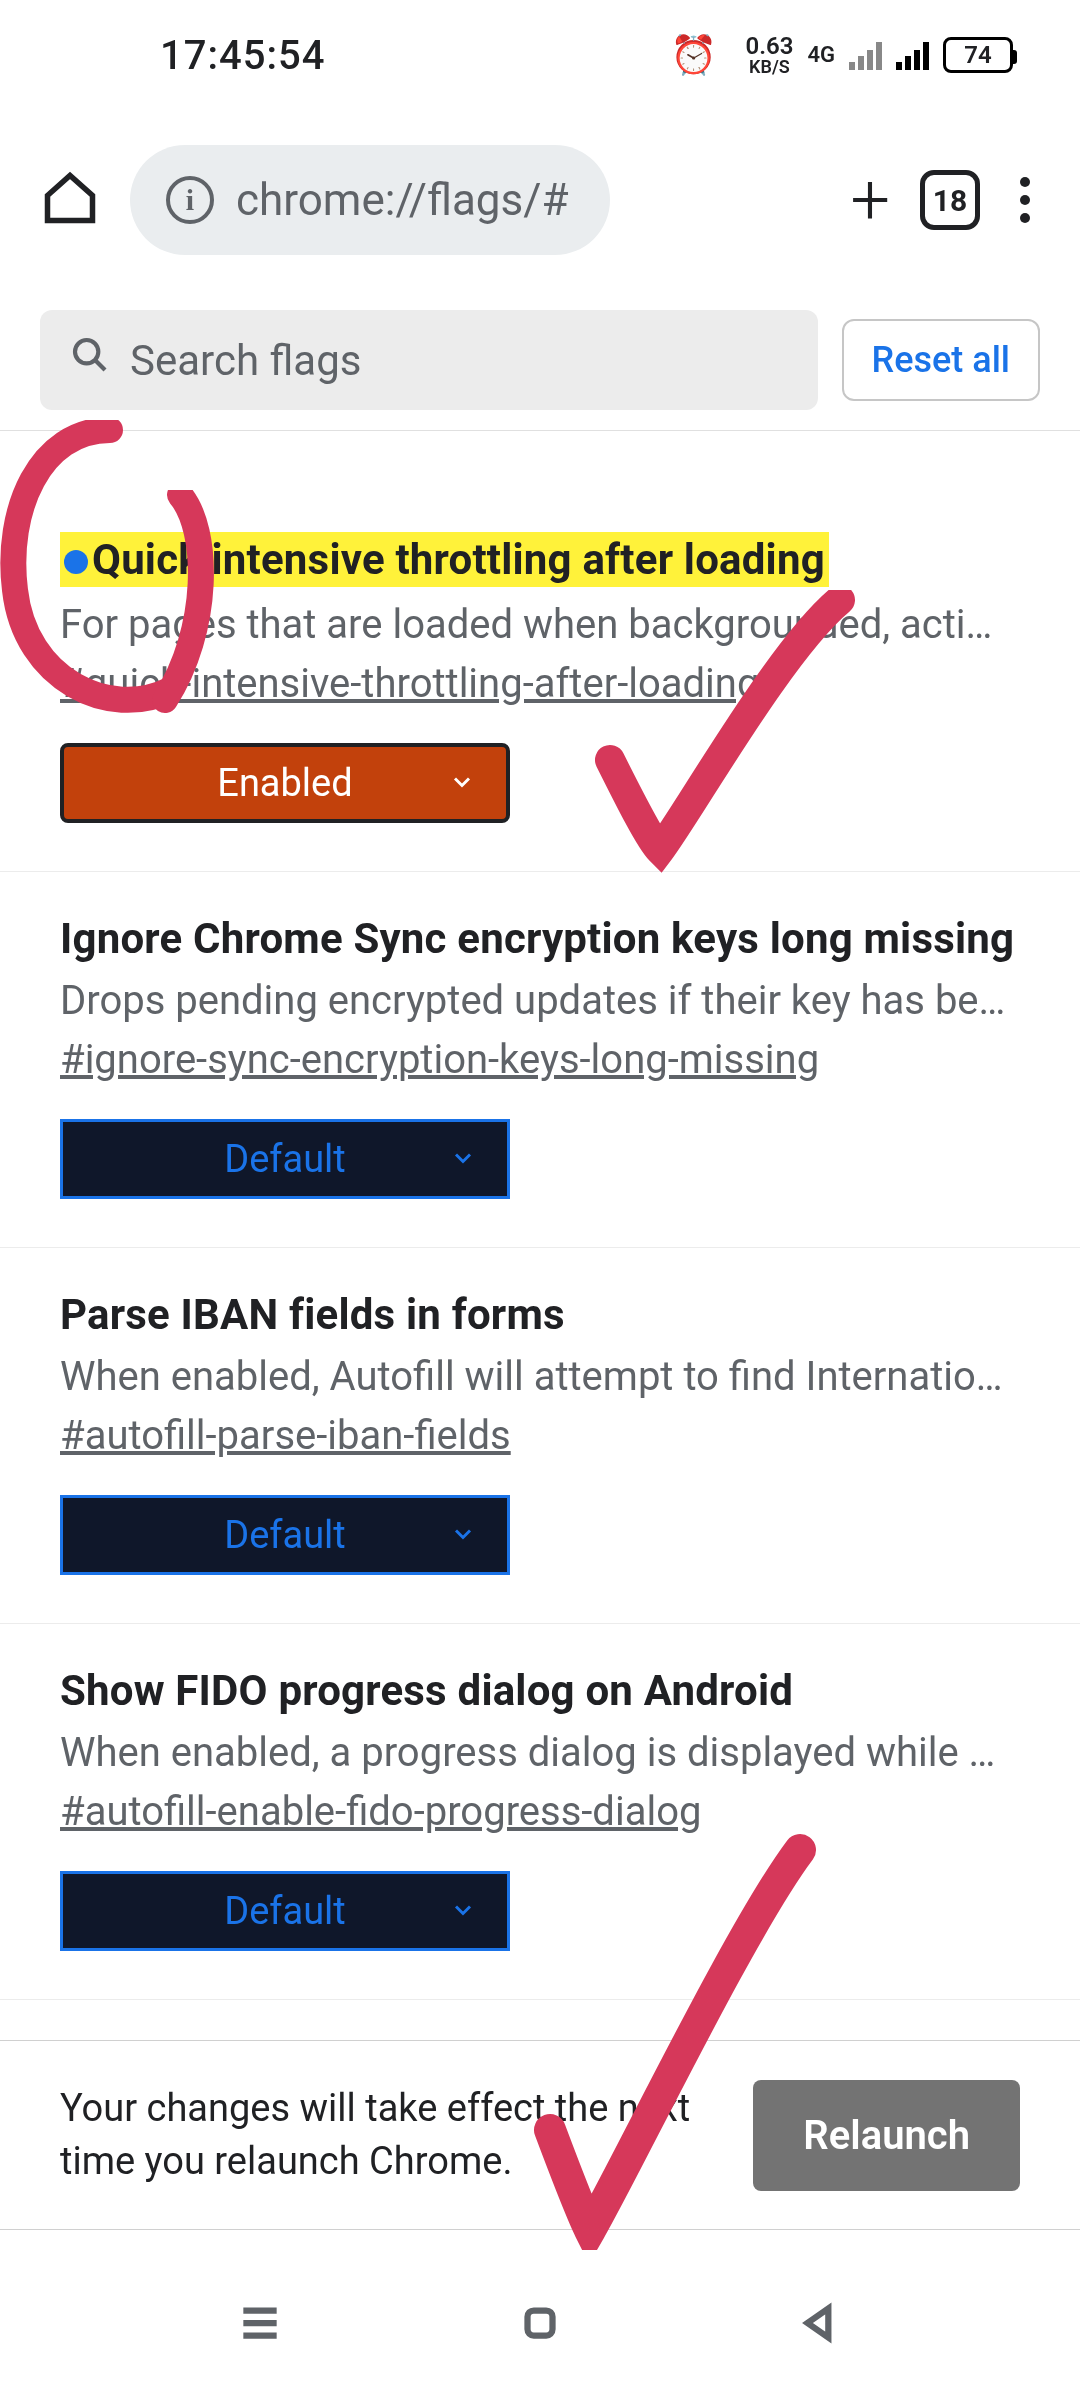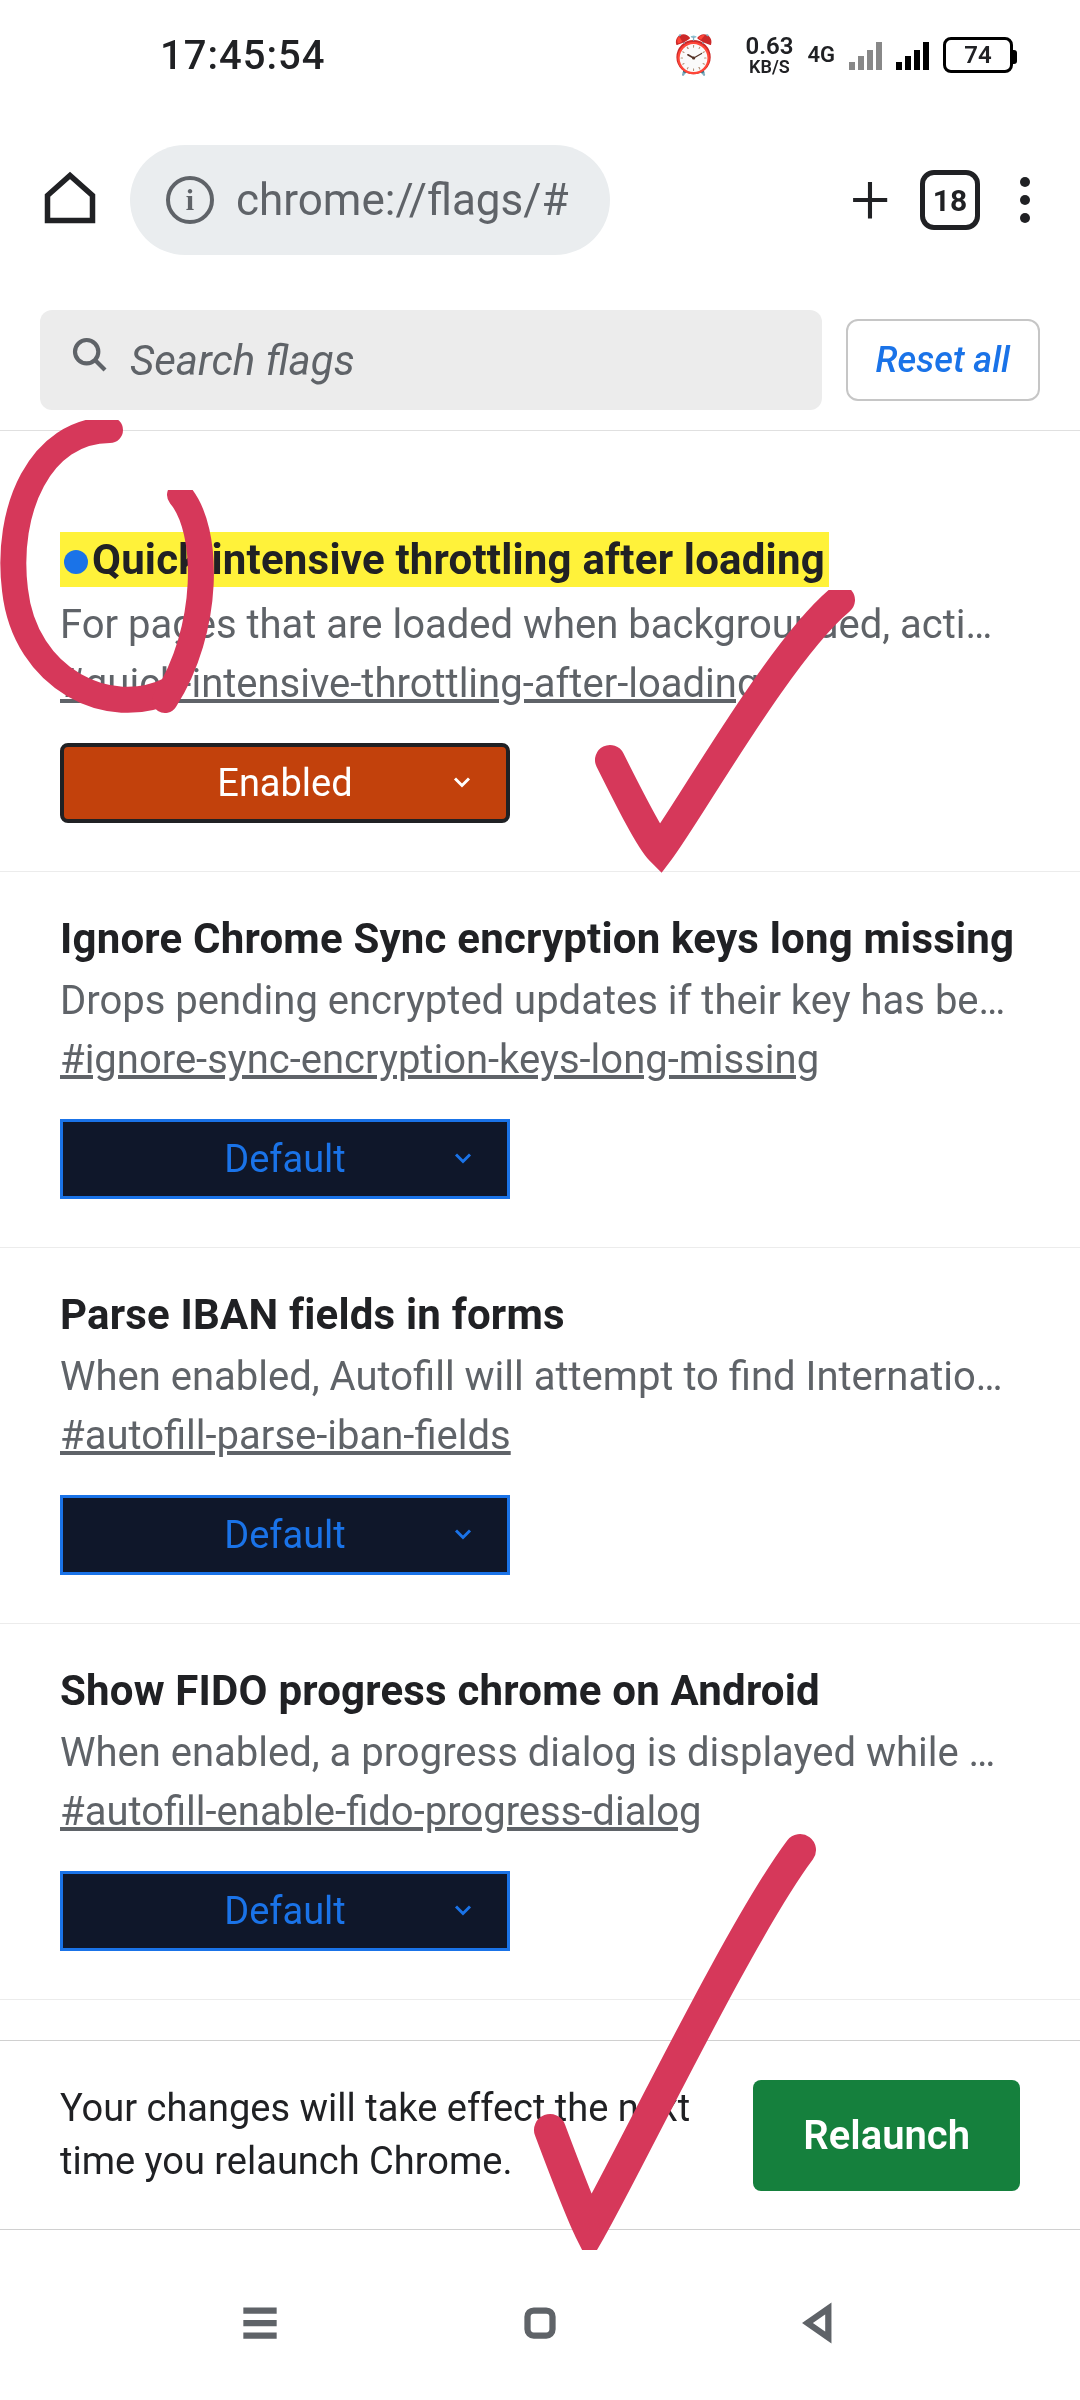--- a/index.html
+++ b/index.html
@@ -28,21 +28,21 @@
   .omnibox { flex: 0 0 auto; display:flex; align-items:center; gap:22px; background:#eaedef; border-radius: 70px; height:110px; padding:0 36px; width: 480px; }
   .omnibox .info-icon { width:48px; height:48px; border:4px solid #5f6368; border-radius:50%; display:flex; align-items:center; justify-content:center; font-family: Georgia, serif; font-size:30px; color:#5f6368; font-weight:600; }
   .omnibox .url { font-size:44px; color:#5f6368; white-space:nowrap; overflow:hidden; }
   .plus-icon { font-size:70px; color:#202124; font-weight:300; margin-left:40px; }
   .tab-count { width:60px; height:60px; border:5px solid #202124; border-radius:14px; display:flex; align-items:center; justify-content:center; font-size:30px; font-weight:700; }
   .more-icon { display:flex; flex-direction:column; gap:8px; padding:0 10px; }
   .more-icon span { width:10px; height:10px; background:#202124; border-radius:50%; }
   .spacer { flex:1; }
 
   
-  .searchbar-wrap { position:absolute; top:300px; left:0; right:0; padding:10px 40px 20px; display:flex; gap:24px; align-items:center; border-bottom:1px solid #e0e0e0; background:#fff;font-style:italic; }
+  .searchbar-wrap { position:absolute; top:300px; left:0; right:0; padding:10px 40px 20px; display:flex; gap:24px; align-items:center; border-bottom:1px solid #e0e0e0; background:#fff; }
   .search-flags { flex:1; height:100px; background:#ececec; border-radius:12px; display:flex; align-items:center; gap:20px; padding:0 30px; }
   .search-flags .mag { font-size:42px; color:#5f6368; }
   .search-flags .placeholder { font-size:42px; color:#5f6368; }
   .reset-btn { border:2px solid #c6c6c6; background:#fff; color:#1a73e8; font-size:36px; padding:18px 28px; border-radius:12px; font-weight:500; }
 
   
   .flags-list { position:absolute; top:490px; left:0; right:0; bottom:310px; overflow:hidden; }
   .flag { padding:42px 60px 48px; border-bottom:1px solid #ececec; }
   .flag-title-row { display:flex; align-items:center; gap:12px; }
   .mod-dot { width:24px; height:24px; background:#1a73e8; border-radius:50%; display:inline-block; }
@@ -51,21 +51,21 @@
   .flag-desc { color:#5f6368; font-size:40px; margin-top:14px; white-space:nowrap; overflow:hidden; text-overflow:ellipsis; }
   .flag-hash { color:#5f6368; font-size:40px; text-decoration:underline; margin-top:12px; display:inline-block; }
   .flag-select { margin-top:36px; width:450px; height:80px; border:3px solid #1a73e8; color:#1a73e8; font-size:38px; display:flex; align-items:center; justify-content:center; gap:30px; position:relative; background:#0f172a; }
   .flag-select .chev { position:absolute; right:30px; }
   .flag-select .chev svg { width:28px; height:28px; }
   .flag-select.enabled { background:#c2410c; color:#fff; border:4px solid #202124; border-radius:8px; }
 
   
   .relaunch-bar { position:absolute; left:0; right:0; bottom:170px; height:190px; border-top:1px solid #d0d0d0; border-bottom:1px solid #d0d0d0; display:flex; align-items:center; padding:0 60px; gap:40px; background:#fff; }
   .relaunch-msg { flex:1; font-size:38px; color:#202124; line-height:1.4; }
-  .relaunch-btn { background:#15803d; color:#fff; font-size:40px; font-weight:600; padding:32px 50px; border-radius:8px; }
+  .relaunch-btn { background:#737373; color:#fff; font-size:40px; font-weight:600; padding:32px 50px; border-radius:8px; }
 
   
   .navbar { position:absolute; bottom:0; left:0; right:0; height:150px; display:flex; align-items:center; justify-content:space-around; padding:0 120px; }
   .navbar svg { width:50px; height:50px; stroke:#5f6368; stroke-width:3; fill:none; }
 
   
   .anno { position:absolute; pointer-events:none; }
 </style>
 </head>
 <body>
@@ -176,21 +176,21 @@
       <div class="flag-select">
         <span>Default</span>
         <span class="chev"><svg viewBox="0 0 24 24" fill="none" stroke="#1a73e8" stroke-width="2.5">
               <polyline points="6 9 12 15 18 9"></polyline>
             </svg></span>
       </div>
     </div>
 
     <div class="flag">
       <div class="flag-title-row">
-        <span class="flag-title">Show FIDO progress chrome on Android</span>
+        <span class="flag-title">Show FIDO progress dialog on Android</span>
       </div>
       <div class="flag-desc">When enabled, a progress dialog is displayed while …</div>
       <a class="flag-hash">#autofill-enable-fido-progress-dialog</a>
       <div class="flag-select">
         <span>Default</span>
         <span class="chev"><svg viewBox="0 0 24 24" fill="none" stroke="#1a73e8" stroke-width="2.5">
               <polyline points="6 9 12 15 18 9"></polyline>
             </svg></span>
       </div>
     </div>

